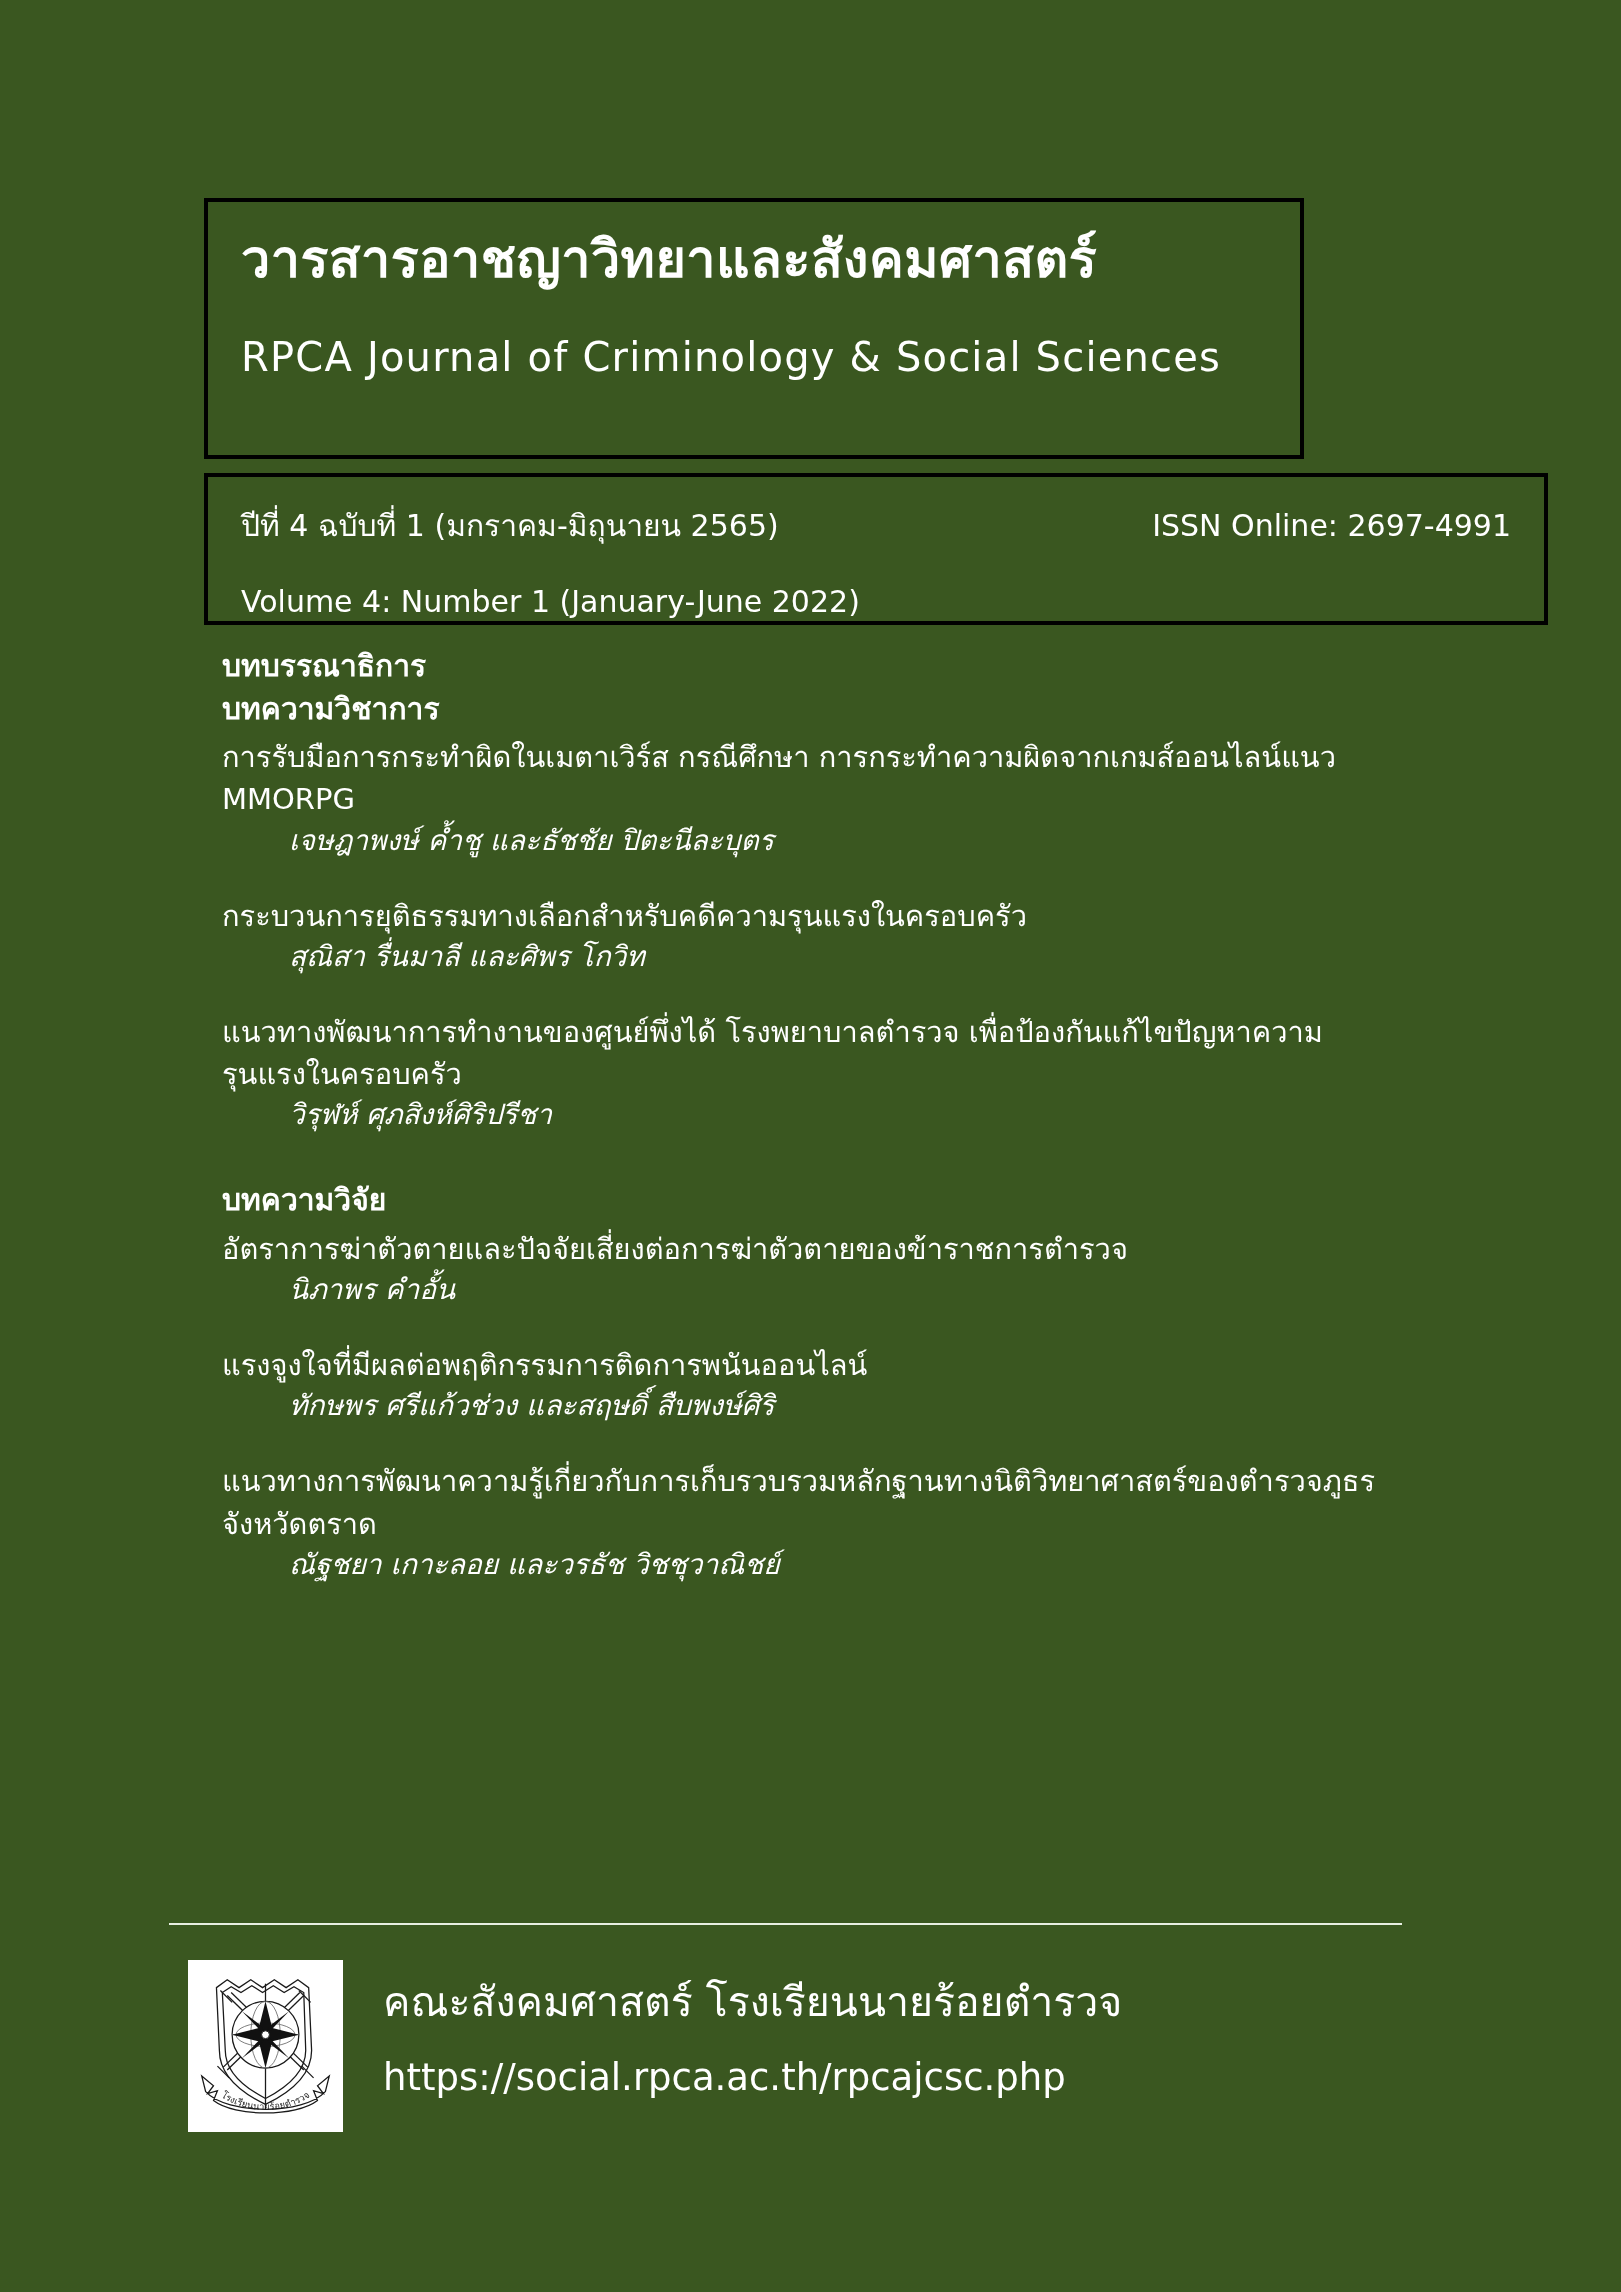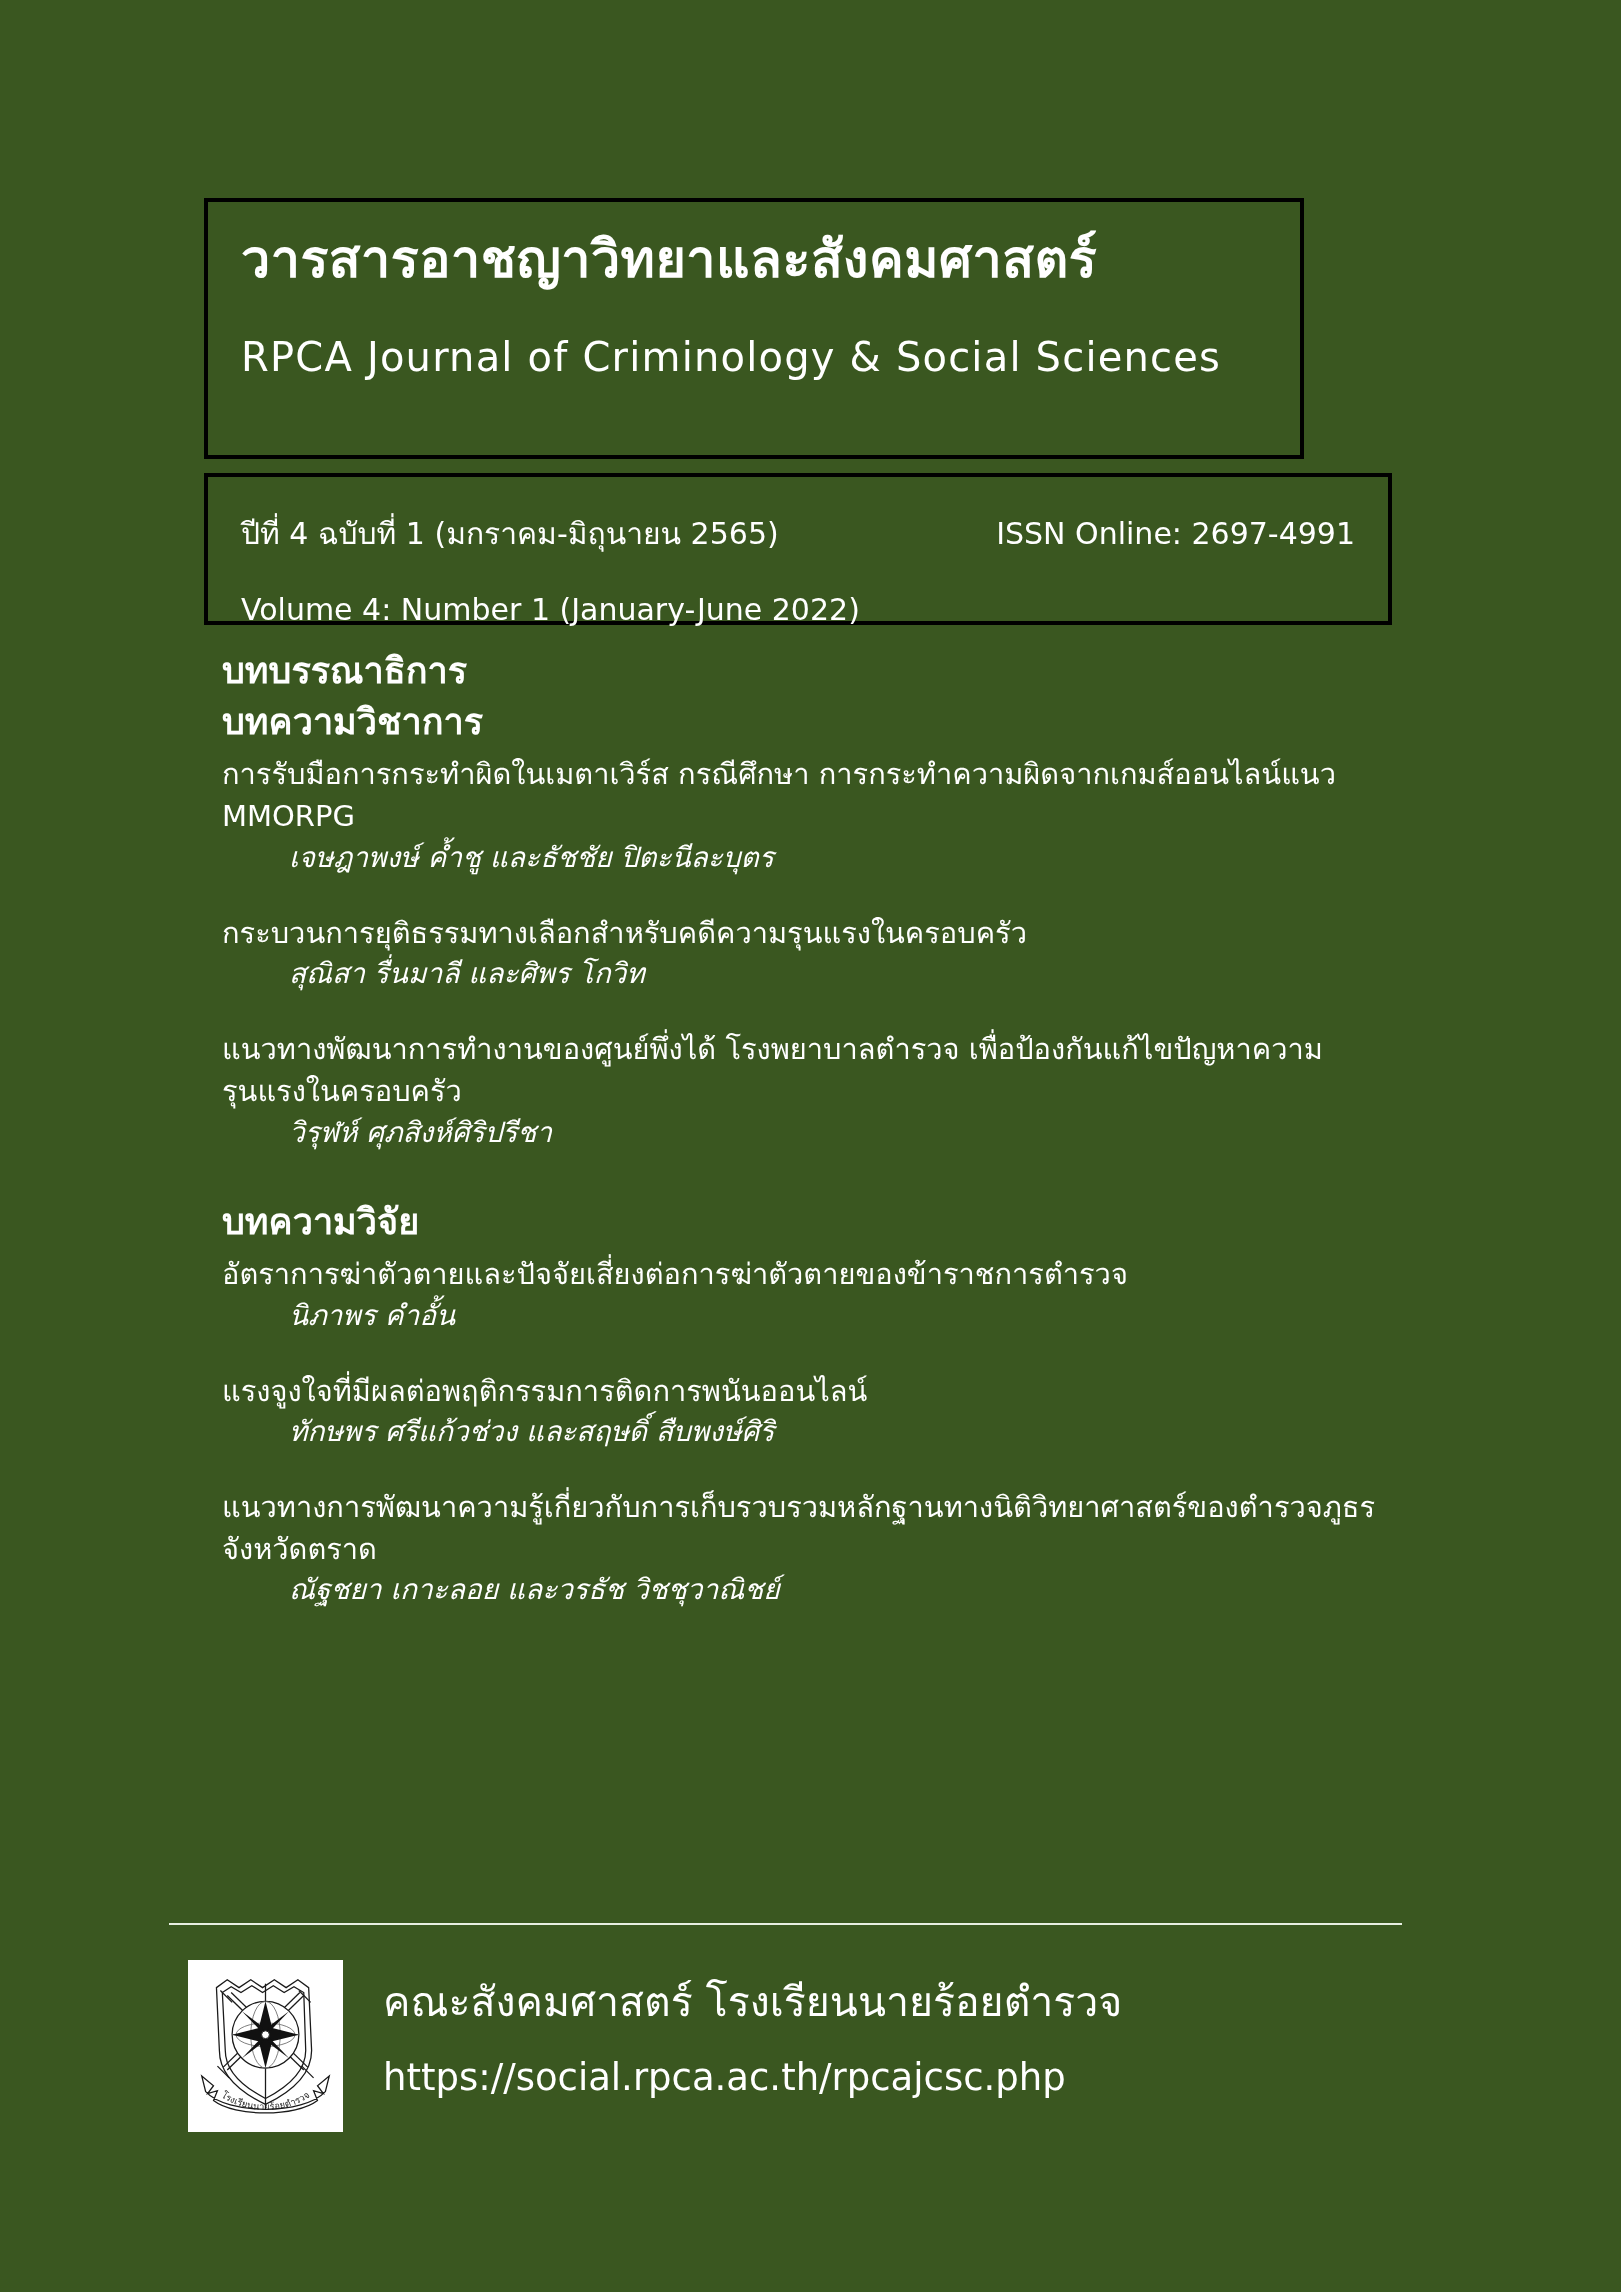--- a/index.html
+++ b/index.html
@@ -46,25 +46,25 @@
     font-weight: 400;
     letter-spacing: 1.2px;
     white-space: nowrap;
   }
 
   
   .issue-box {
     position: absolute;
     left: 204px;
     top: 473px;
-    width: 1188px;
+    width: 1344px;
     height: 152px;
     border: 4.9px solid #000000;
     box-sizing: border-box;
-    padding: 33px 33px 0 33px;
+    padding: 25px 33px 0 33px;
   }
   .issue-row {
     display: flex;
     justify-content: space-between;
     align-items: baseline;
     font-size: 30px;
     white-space: nowrap;
   }
   .issue-row-2 {
     margin-top: 35px;
@@ -73,21 +73,21 @@
   }
 
   
   .toc {
     position: absolute;
     left: 222px;
     top: 645px;
     width: 1176px;
   }
   .section-head {
-    font-size: 36px;
+    font-size: 30px;
     font-weight: 700;
     line-height: 1.42;
     white-space: nowrap;
   }
   .section-head.spaced {
     margin-top: 43px;
   }
   .article {
     margin-top: 5.9px;
   }

